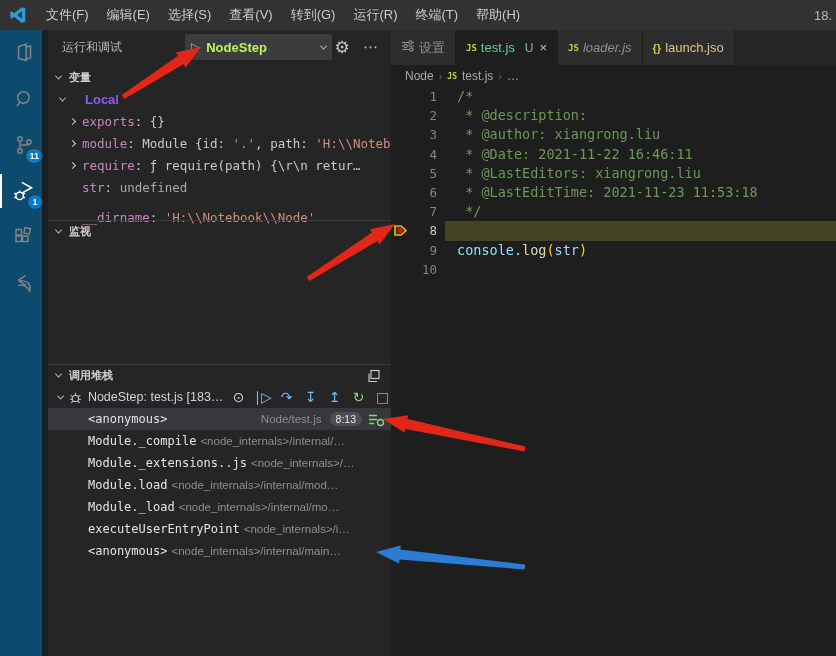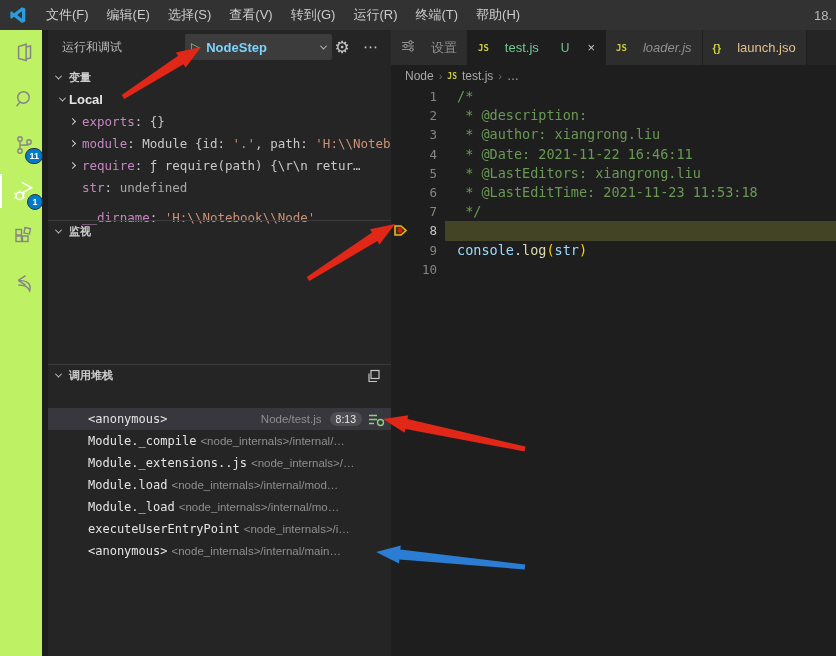--- a/index.html
+++ b/index.html
@@ -9,53 +9,53 @@
   #stage { position:relative; width:836px; height:656px; background:#1e1e1e; }
 
   
   #titlebar { position:absolute; left:0; top:0; width:836px; height:30px; background:#323233;
     display:flex; align-items:center; color:#cccccc; font-size:13px; }
   #vscode-logo { width:18px; height:18px; margin:0 10px 0 9px; }
   .menu-item { padding:0 9px; height:30px; line-height:30px; cursor:default; }
   #title-right { margin-left:auto; padding-right:4px; color:#b8b8b8; white-space:nowrap; }
 
   
-  #activitybar { position:absolute; left:0; top:30px; width:42px; height:626px; background:#bef264; }
+  #activitybar { position:absolute; left:0; top:30px; width:42px; height:626px; background:#0c4a6e; }
   .act-item { position:relative; width:48px; height:46px; display:flex; align-items:center; justify-content:center; }
   .act-item svg { stroke:#858585; fill:none; stroke-width:1.4; }
   .act-item.active svg { stroke:#ffffff; }
   .act-item.active::before { content:""; position:absolute; left:0; top:6px; bottom:6px; width:2px; background:#ffffff; }
   .act-badge { position:absolute; right:5px; bottom:4px; min-width:16px; height:16px; border-radius:9px;
     background:#007acc; color:#fff; font-size:9px; font-weight:bold; display:flex; align-items:center;
     justify-content:center; padding:0 3px; border:1px solid #333333; }
 
   
   #sidebar { position:absolute; left:48px; top:30px; width:343px; height:626px; background:#252526; color:#cccccc; }
   #sb-header { position:absolute; left:0; top:0; width:343px; height:34px; display:flex; align-items:center; }
   #sb-title { font-size:12px; color:#bbbbbb; padding-left:14px; white-space:nowrap; }
   #config-dropdown { position:absolute; left:137px; top:4px; width:147px; height:26px; background:#3c3c3c;
     border-radius:2px; display:flex; align-items:center; padding:0 6px; }
   #config-dropdown .play { color:#89d185; font-size:12px; margin-right:6px; }
-  #config-dropdown .cfg-label { font-size:13px; font-weight:600; color:#7dd3fc; flex:1; }
+  #config-dropdown .cfg-label { font-size:13px; font-weight:600; color:#bef264; flex:1; }
   #gear-btn { position:absolute; left:281px; top:4px; width:26px; height:26px; display:flex; align-items:center;
     justify-content:center; color:#c5c5c5; font-size:17px; }
   #more-btn { position:absolute; left:310px; top:4px; width:26px; height:26px; display:flex; align-items:center;
     justify-content:center; color:#c5c5c5; font-size:15px; letter-spacing:1px; }
 
   .chev { display:inline-block; width:5px; height:5px; border-right:1.3px solid #cccccc;
     border-bottom:1.3px solid #cccccc; flex:0 0 auto; }
   .chev.down { transform:rotate(45deg) translate(-1px,-1px); }
   .chev.right { transform:rotate(-45deg); }
 
   .sec-header { position:absolute; left:0; width:343px; height:22px; display:flex; align-items:center;
     gap:8px; padding-left:8px; font-size:11px; font-weight:bold; color:#cccccc; }
   .sec-border { border-top:1px solid #3c3c3c; }
 
-  .scope-row { position:absolute; left:0; width:343px; height:22px; display:flex; align-items:center; gap:4px;
-    padding-left:12px; font-size:13px; font-weight:bold; color:#e5e5e5; }
+  .scope-row { position:absolute; left:0; width:343px; height:22px; display:flex; align-items:center; gap:20px;
+    padding-left:12px; font-size:13px; font-weight:bold; color:#8b5cf6; }
 
   .var-row { position:absolute; left:0; width:343px; height:22px; display:flex; align-items:center; gap:7px;
     padding-left:22px; font-size:12.5px; white-space:nowrap; overflow:hidden; }
   .var-row .vr-body { white-space:nowrap; overflow:hidden; text-overflow:clip; }
   .var-name { color:#c586c0;text-align:center; }
   .var-colon { color:#cccccc; }
   .vv-val { color:#c8c8c8; }
   .vv-string { color:#ce9178; }
   .vv-undef { color:#a8a8a8; }
   .no-chev { width:5px; }
@@ -74,21 +74,21 @@
   .frame-name { color:#e4e4e4; font-family:"DejaVu Sans Mono", monospace; font-size:12px; }
   .frame-src { color:#8f8f8f; font-size:11.5px; margin-left:4px; overflow:hidden; text-overflow:clip; }
   .frame-spacer { flex:1; }
   .line-badge { background:#4d4d52; color:#e8e8e8; font-size:10.5px; border-radius:8px; padding:1px 6px;
     margin-left:8px; }
   .frames-icon { margin-left:6px; display:flex; }
 
   
   #editor { position:absolute; left:391px; top:30px; width:445px; height:626px; background:#1e1e1e; }
   #tabbar { position:absolute; left:0; top:0; width:445px; height:35px; background:#252526; display:flex; }
-  .tab { height:35px; display:flex; align-items:center; gap:16px; padding:0 10px; background:#2d2d2d;
+  .tab { height:35px; display:flex; align-items:center; gap:4px; padding:0 10px; background:#2d2d2d;
     border-right:1px solid #1e1e1e; font-size:13px; color:#8f8f8f; white-space:nowrap; }
   .tab.active { background:#1e1e1e; color:#ffffff; }
   .tab .js-ic { color:#cbcb41; font-size:9px; font-weight:bold; font-family:"DejaVu Sans Mono", monospace; }
   .tab .brace-ic { color:#cbcb41; font-size:11px; font-weight:bold; }
   .tab .label-green { color:#73c991; }
   .tab .label-italic { font-style:italic; color:#8f8f8f; }
   .tab .label-mod { color:#e2c08d; }
   .tab .git-u { color:#73c991; font-size:12px; margin-left:6px; }
   .tab .close-x { color:#c5c5c5; font-size:13px; margin-left:2px; cursor:pointer; }
 
@@ -233,20 +233,37 @@
         <rect x="4" y="1.5" width="8" height="8" fill="none" stroke="#c5c5c5" stroke-width="1.2"></rect>
         <path d="M2 4.5 V12.5 H10" fill="none" stroke="#c5c5c5" stroke-width="1.2"></path>
       </svg>
     </div>
 
     <div class="sec-header sec-border" style="top:190px;">
       <span class="chev down"></span>
       <span>监视</span>
     </div>
 
+    <div class="cs-session" style="top:356px;">
+      <span class="chev down"></span>
+      <svg width="13" height="13" viewBox="0 0 14 14">
+        <circle cx="7" cy="8" r="3.4" fill="none" stroke="#c5c5c5" stroke-width="1.2"></circle>
+        <path d="M7 4.6 V1.8 M3.8 6 L1.6 4.4 M10.2 6 L12.4 4.4 M3.6 9 H1 M10.4 9 H13 M4.2 11 L2.4 12.8 M9.8 11 L11.6 12.8" stroke="#c5c5c5" stroke-width="1.1" fill="none"></path>
+      </svg>
+      <span class="sess-label">NodeStep: test.js [183…</span>
+      <div class="dbg-toolbar" id="dbg-toolbar">
+          <span class="ic ic-gray">⊙</span>
+          <span class="ic ic-blue">∣▷</span>
+          <span class="ic ic-blue">↷</span>
+          <span class="ic ic-blue">↧</span>
+          <span class="ic ic-blue">↥</span>
+          <span class="ic ic-green">↻</span>
+          <span class="ic ic-red">□</span>
+        </div>
+    </div>
 
     <div id="frame-rows">
         <div class="frame-row current" style="top: 378px;">
           <span class="frame-name">&lt;anonymous&gt;</span>
           <span class="frame-spacer"></span>
           <span class="frame-src">Node/test.js</span>
           <span class="line-badge">8:13</span>
           <span class="frames-icon">
             <svg width="17" height="15" viewBox="0 0 17 15">
               <path d="M1 3.5 H9 M1 7.5 H9 M1 11.5 H6" stroke="#89d185" stroke-width="1.5"></path>

